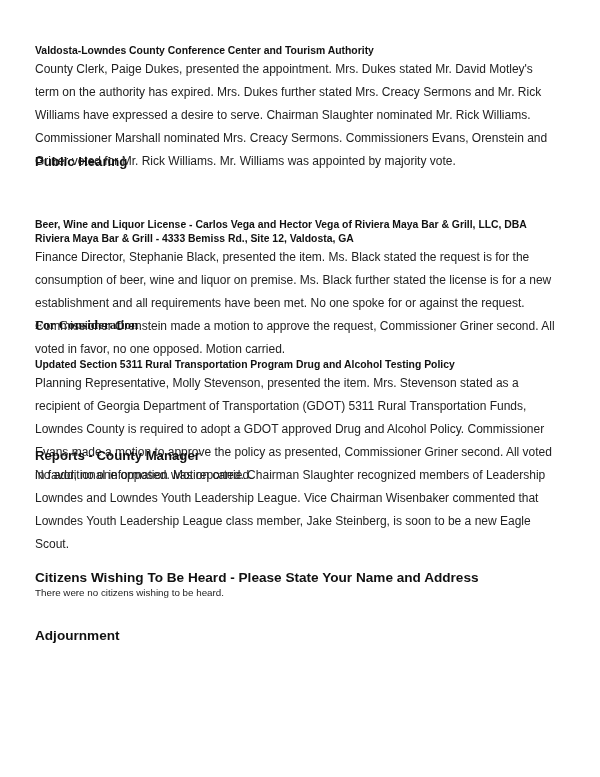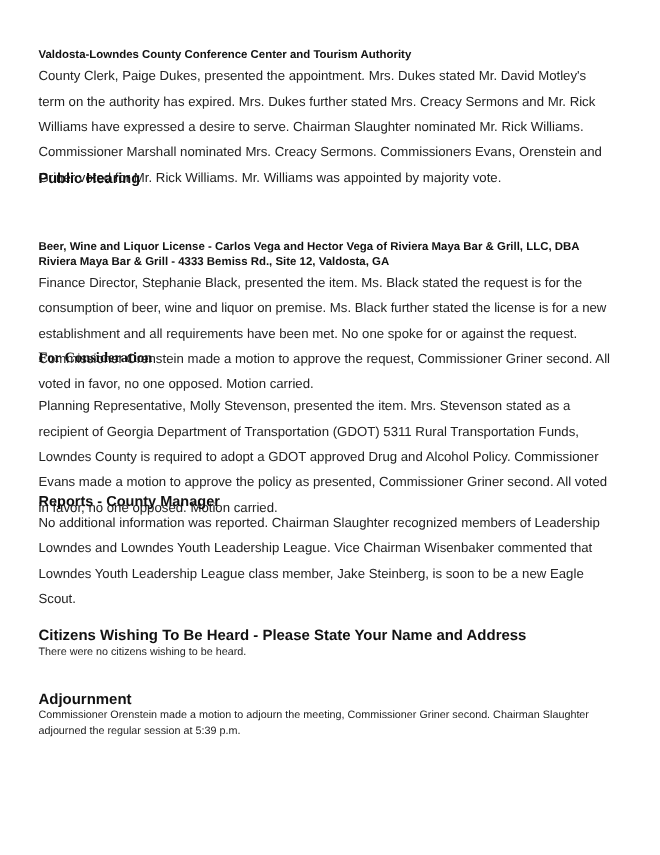--- a/index.html
+++ b/index.html
@@ -73,31 +73,31 @@
   </div>
   <div class="block" style="top:198px;margin-top:20px;">
     <p class="item-title">Beer, Wine and Liquor License - Carlos Vega and Hector Vega of Riviera Maya Bar &amp; Grill, LLC, DBA Riviera Maya Bar &amp; Grill - 4333 Bemiss Rd., Site 12, Valdosta, GA</p>
     <p class="item-body">Finance Director, Stephanie Black, presented the item.  Ms. Black stated the request is for the consumption of beer, wine and liquor on premise.  Ms. Black further stated the license is for a new establishment and all requirements have been met.  No one spoke for or against the request.  Commissioner Orenstein made a motion to approve the request, Commissioner Griner second.  All voted in favor, no one opposed.  Motion carried.</p>
   </div>
 
   <div class="block" style="top:317px;font-family:Liberation Serif, serif;">
     <p class="section-heading">For Consideration</p>
   </div>
   <div class="block" style="top:358px;">
+    <p class="item-title">Updated Section 5311 Rural Transportation Program Drug and Alcohol Testing Policy</p>
     <p class="item-body">Planning Representative, Molly Stevenson, presented the item.  Mrs. Stevenson stated as a recipient of Georgia Department of Transportation (GDOT) 5311 Rural Transportation Funds, Lowndes County is required to adopt a GDOT approved Drug and Alcohol Policy.  Commissioner Evans made a motion to approve the policy as presented, Commissioner Griner second.  All voted in favor, no one opposed.  Motion carried.</p>
   </div>
 
   <div class="block" style="top:448px;">
     <p class="section-heading">Reports - County Manager</p>
     <p class="item-body">No additional information was reported.  Chairman Slaughter recognized members of Leadership Lowndes and Lowndes Youth Leadership League.  Vice Chairman Wisenbaker commented that Lowndes Youth Leadership League class member, Jake Steinberg, is soon to be a new Eagle Scout.</p>
   </div>
 
   <div class="block" style="top:570px;">
     <p class="section-heading large">Citizens Wishing To Be Heard - Please State Your Name and Address</p>
     <p class="body-small">There were no citizens wishing to be heard.</p>
   </div>
 
   <div class="block" style="top:628px;">
     <p class="section-heading large">Adjournment</p>
-    <p class="body-small">Commissioner Orenstein made a motion to adjourn the meeting, Commissioner Griner second.  Chairman Slaughter adjourned the regular session at 5:39 p.m.</p>
   </div>
 
 </div>
 
 </body></html>

